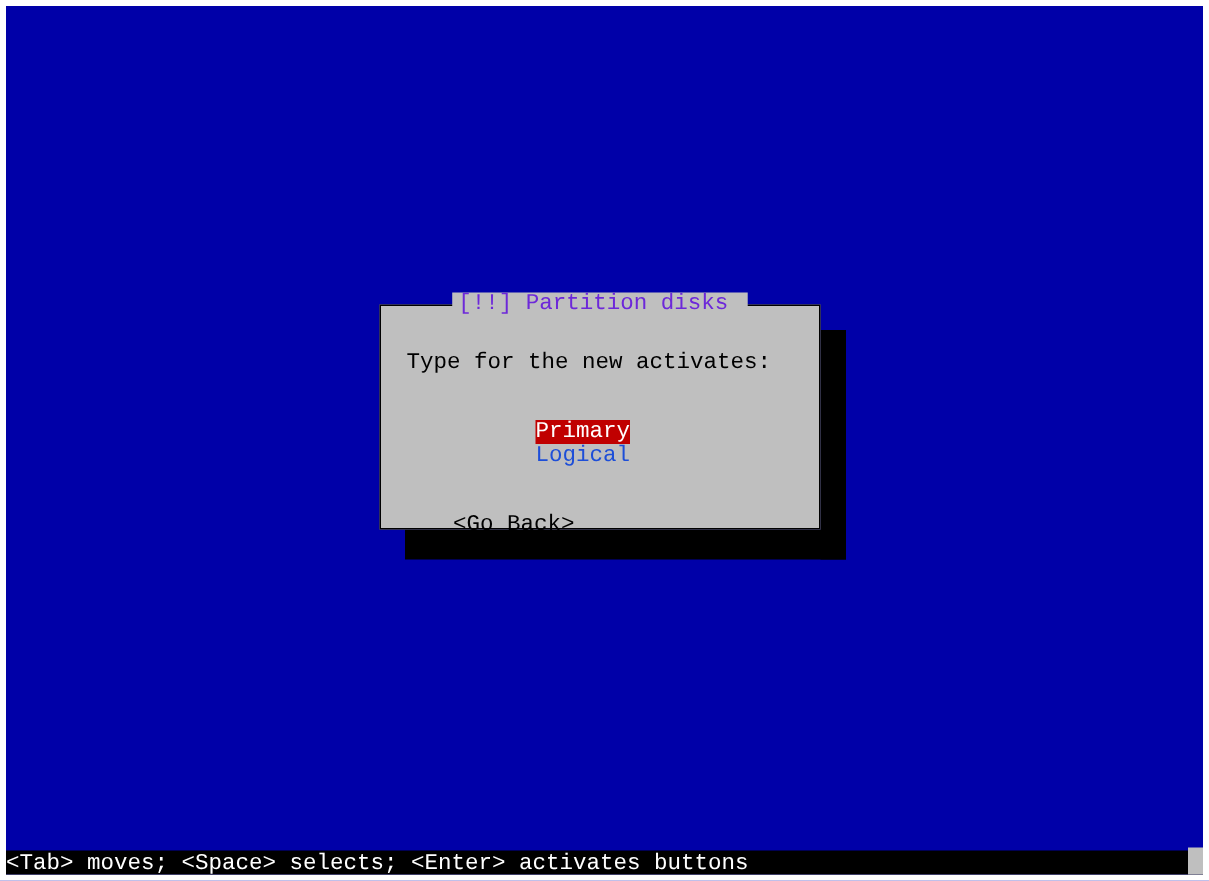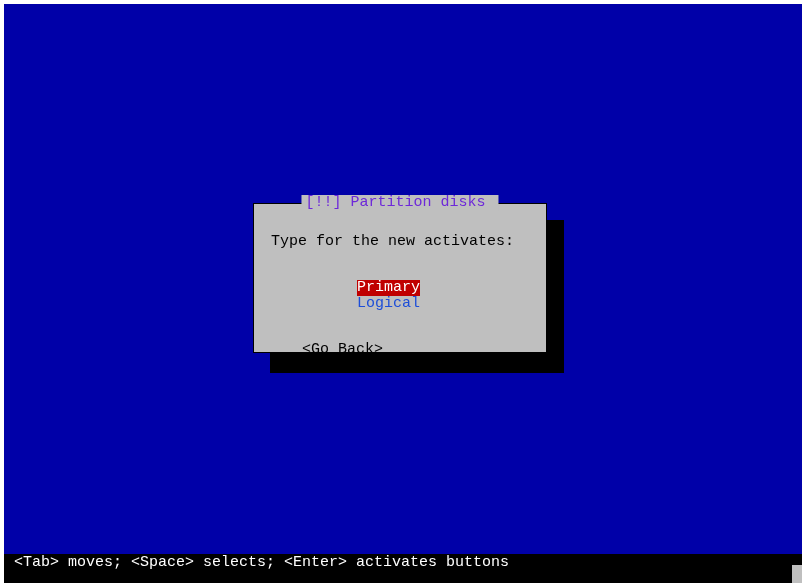--- a/index.html
+++ b/index.html
@@ -75,25 +75,25 @@
     color: #000;
     white-space: pre;
     cursor: pointer;
     margin-top: 28px;
   }
   .statusbar {
     position: absolute;
     left: 0;
     bottom: 0;
     width: 100%;
-    height: 29px;
+    height: 16px;
     background: #000;
     color: #fff;
     white-space: pre;
-    padding-left: 10px;
+    padding-left: 0;
     box-sizing: border-box;
     line-height: 18px;
   }
   .cursor {
     position: absolute;
     right: 0;
     bottom: 0;
     width: 10px;
     height: 18px;
     background: #bfbfbf;

